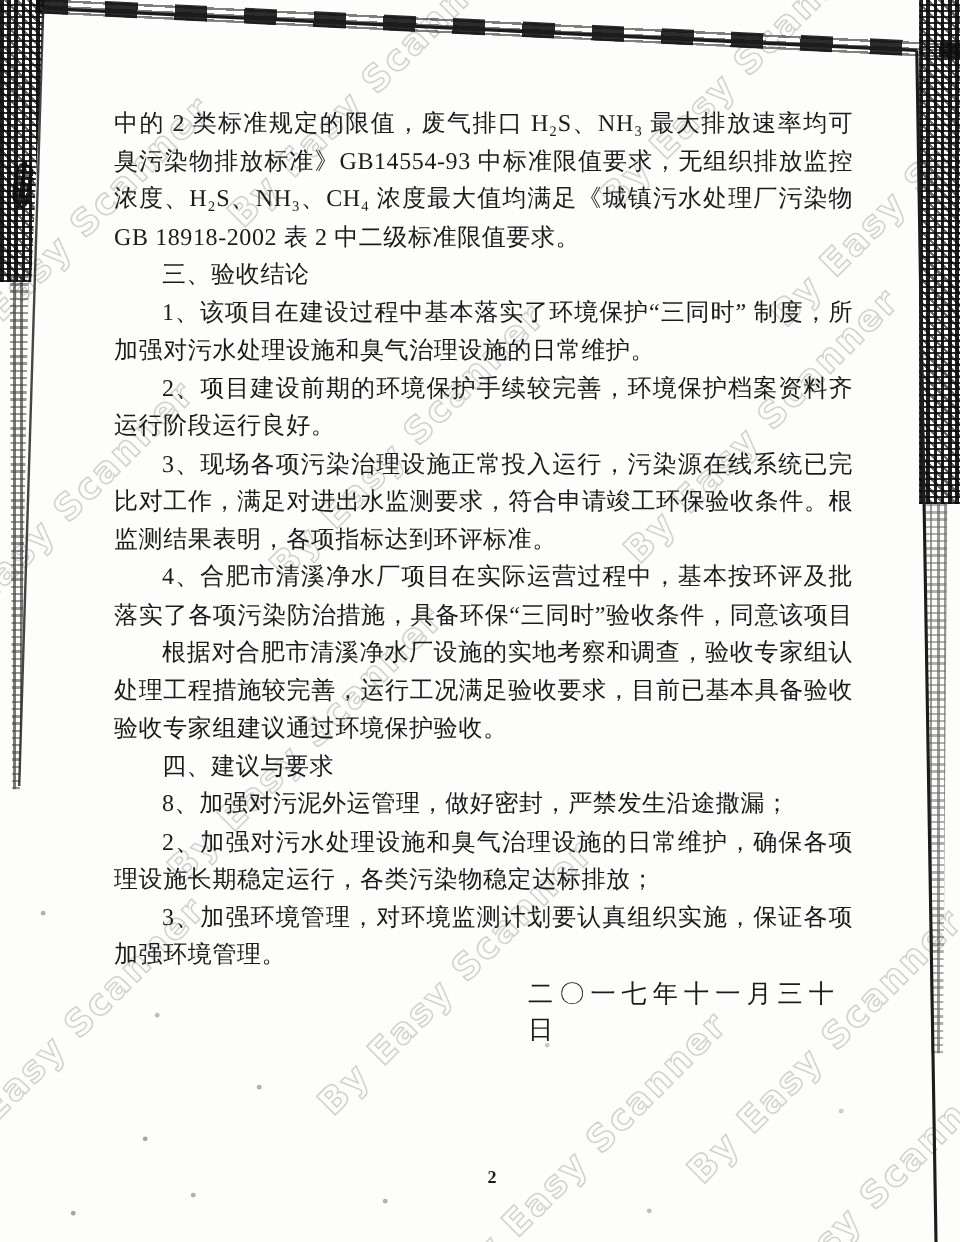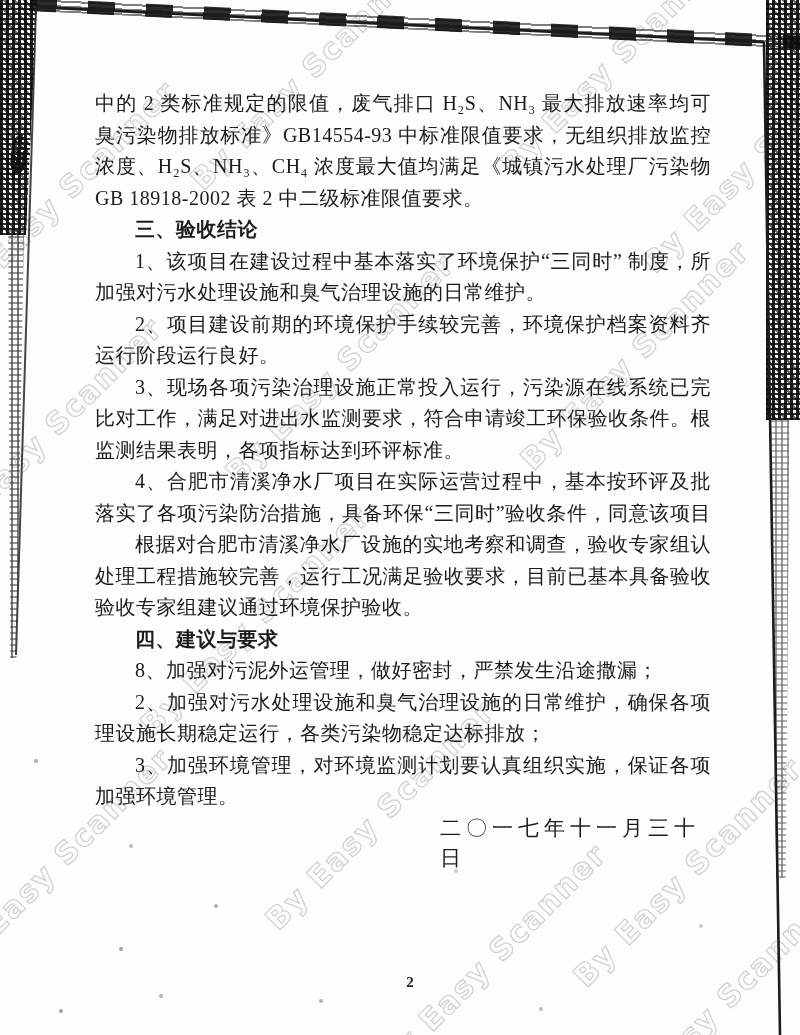--- a/index.html
+++ b/index.html
@@ -59,21 +59,21 @@
   #frame { position:absolute; left:0; top:0; pointer-events:none; }
 
   
   #content { position:absolute; left:95px; top:88px; width:616px; }
   .tline {
     font-size:20px; line-height:31.5px; height:31.5px; width:100%;
     white-space:nowrap; letter-spacing:0.5px; color:#1b1b1b;
   }
   .tline.fill { text-align:justify; text-align-last:justify; white-space:normal; overflow:hidden; }
   .tline.indent { text-indent:2em; }
-  .tline.heading { font-weight:bold; }
+  .tline.heading { font-weight:normal; }
 
   .sig-row { position:relative; margin-top:10px; height:70px; }
   .sig-label { position:absolute; left:298px; top:22px; font-size:21px; letter-spacing:1px; }
   .sig-svg { position:absolute; left:438px; top:-16px; }
   .date-row { font-size:21px; letter-spacing:5px; padding-left:345px; line-height:30px; }
   .page-num { position:absolute; left:398px; top:974px; width:24px; text-align:center;
     font-size:15px; font-weight:bold; font-family:"Liberation Serif",serif; }
 </style>
 </head>
 <body>

